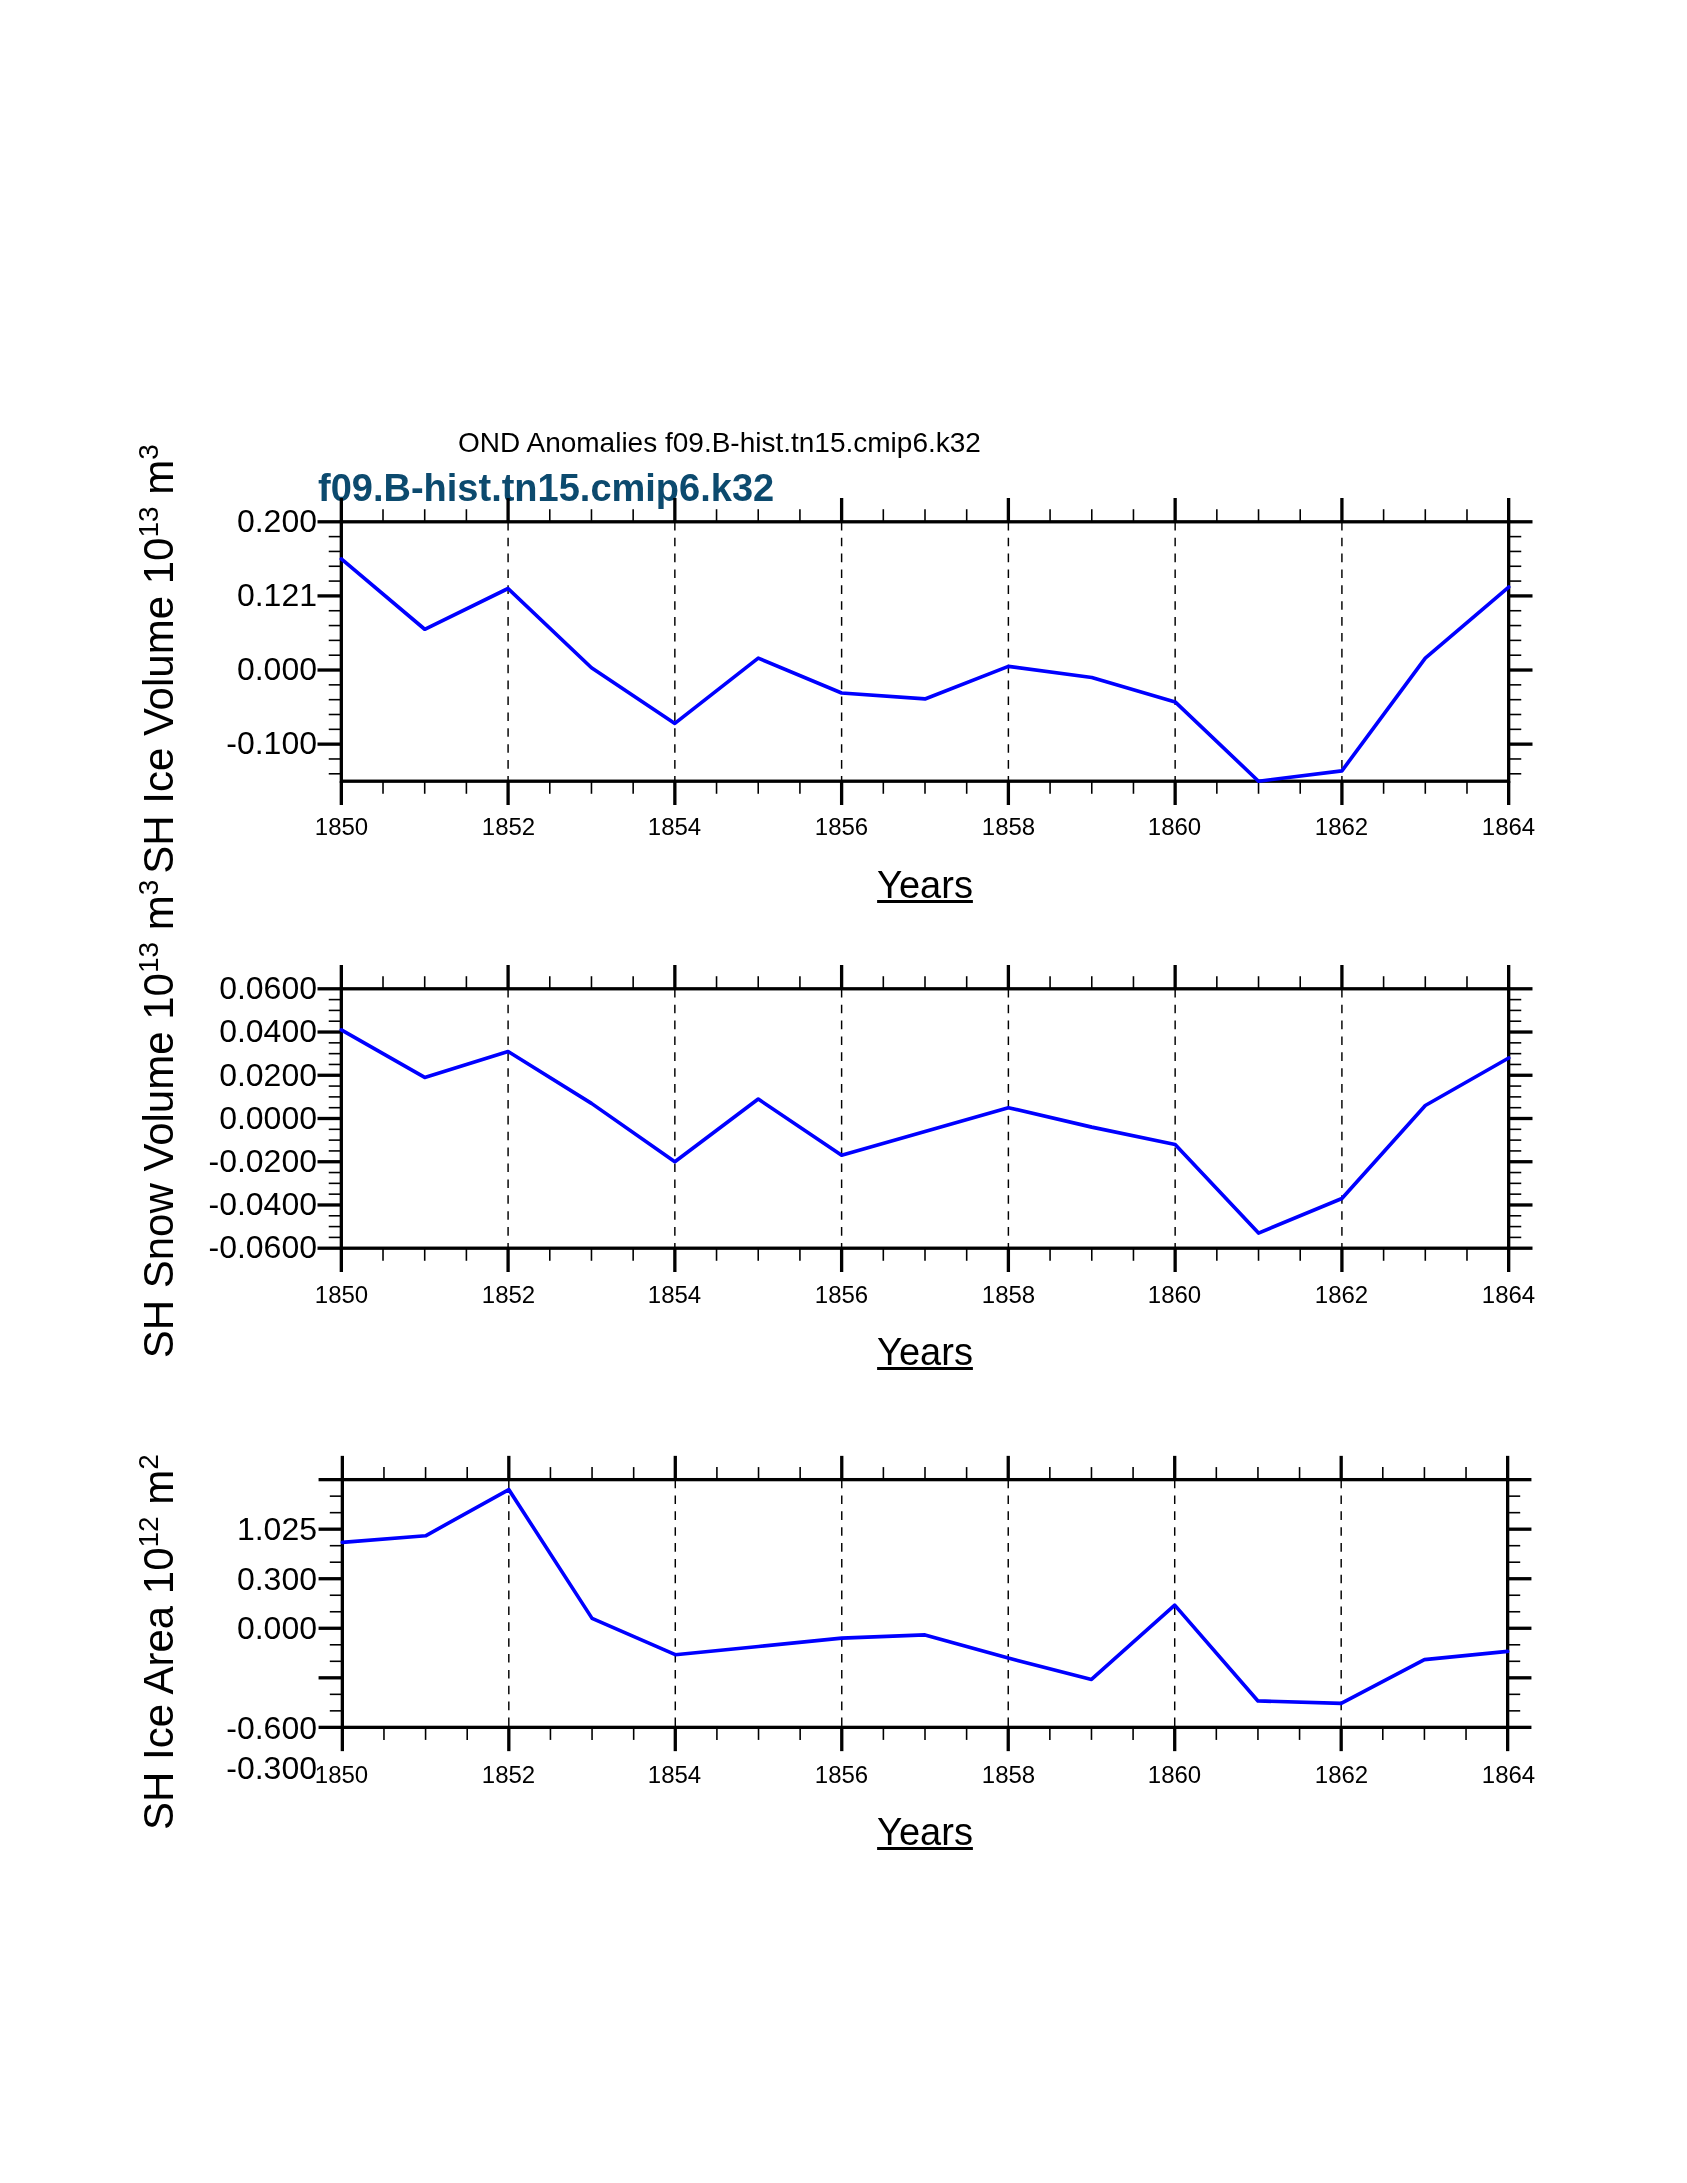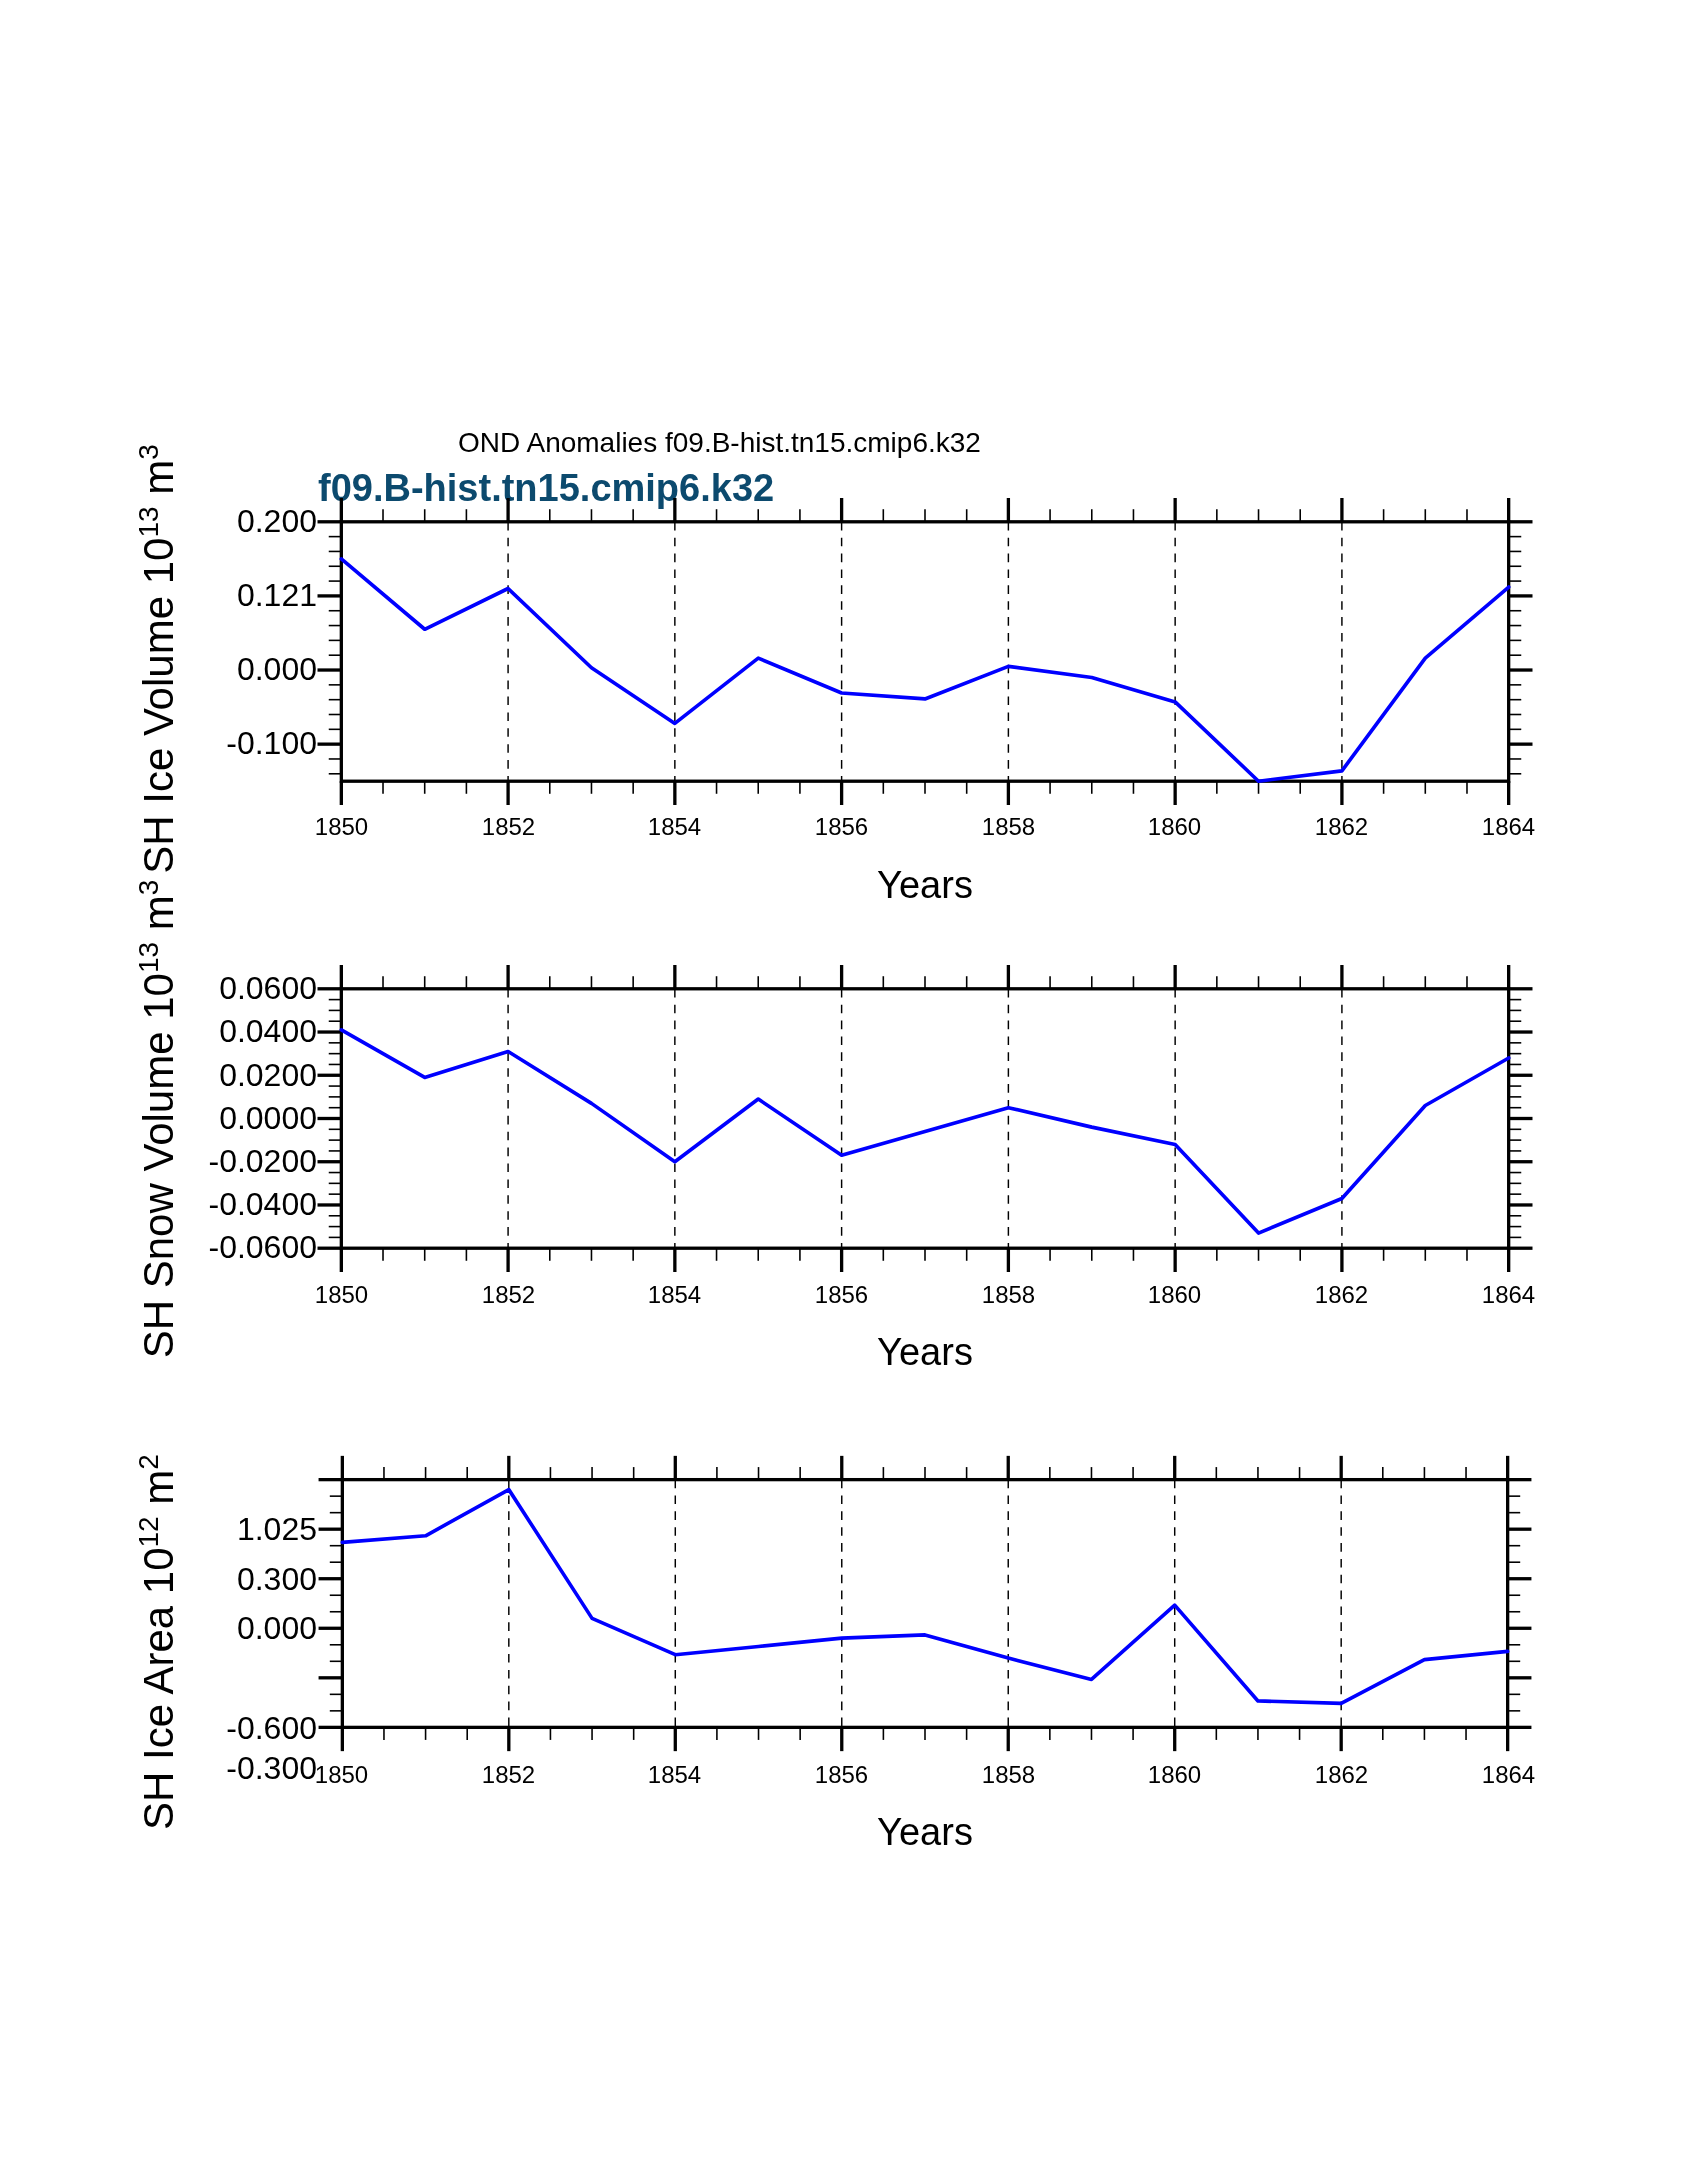--- a/index.html
+++ b/index.html
@@ -7,21 +7,21 @@
        font-family:"Liberation Sans","DejaVu Sans",sans-serif;color:#000;}
   .abs{position:absolute;}
   .page-title{font-size:28px;white-space:nowrap;letter-spacing:0px;}
   .legend-label{font-size:38px;font-weight:bold;white-space:nowrap;}
   .y-axis-title{width:662px;height:52px;line-height:52px;text-align:center;
                 font-size:42px;transform:rotate(-90deg);transform-origin:center center;
                 white-space:nowrap;}
   .y-axis-title sup{font-size:28px;}
   .ylab{width:198px;text-align:right;font-size:32px;line-height:37px;}
   .xlab{width:119px;text-align:center;font-size:24px;line-height:37px;}
-  .years-label{width:198px;text-align:center;font-size:38px;line-height:42px;}
+  .years-label{width:198px;text-align:center;font-size:38px;line-height:42px;text-decoration:underline;}
   svg.chart{position:absolute;}
 </style>
 </head>
 <body>
 
 <div class="abs page-title" style="left:458px;top:427px;">OND Anomalies f09.B-hist.tn15.cmip6.k32</div>
 <div class="abs legend-label" style="left:318px;top:467px;color:#0c4a6e;">f09.B-hist.tn15.cmip6.k32</div>
 
 <div class="abs y-axis-title" style="left:-182px;top:633px;">
   <span>SH Ice Volume 10</span><sup>13</sup><span> m</span><sup>3</sup>

